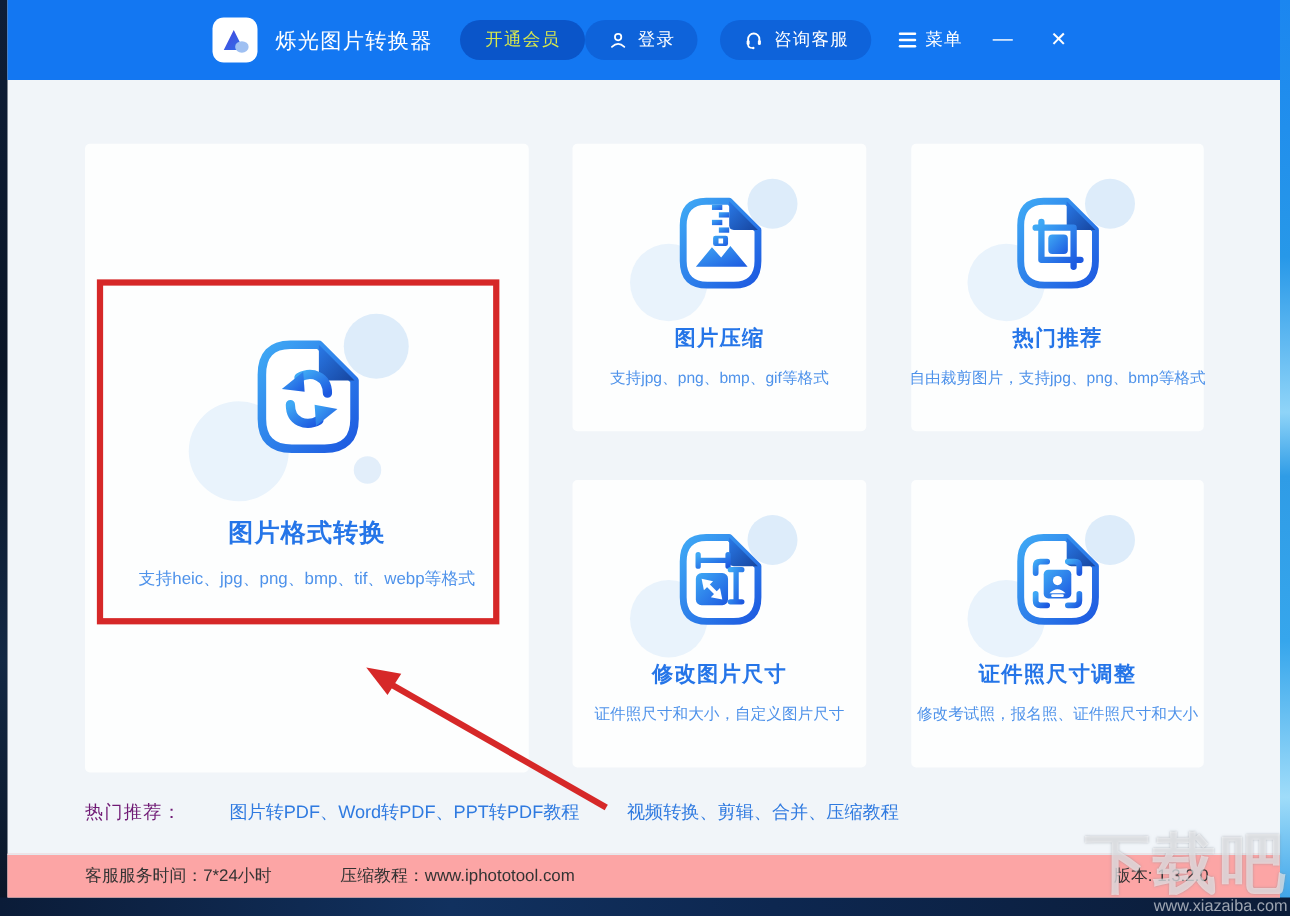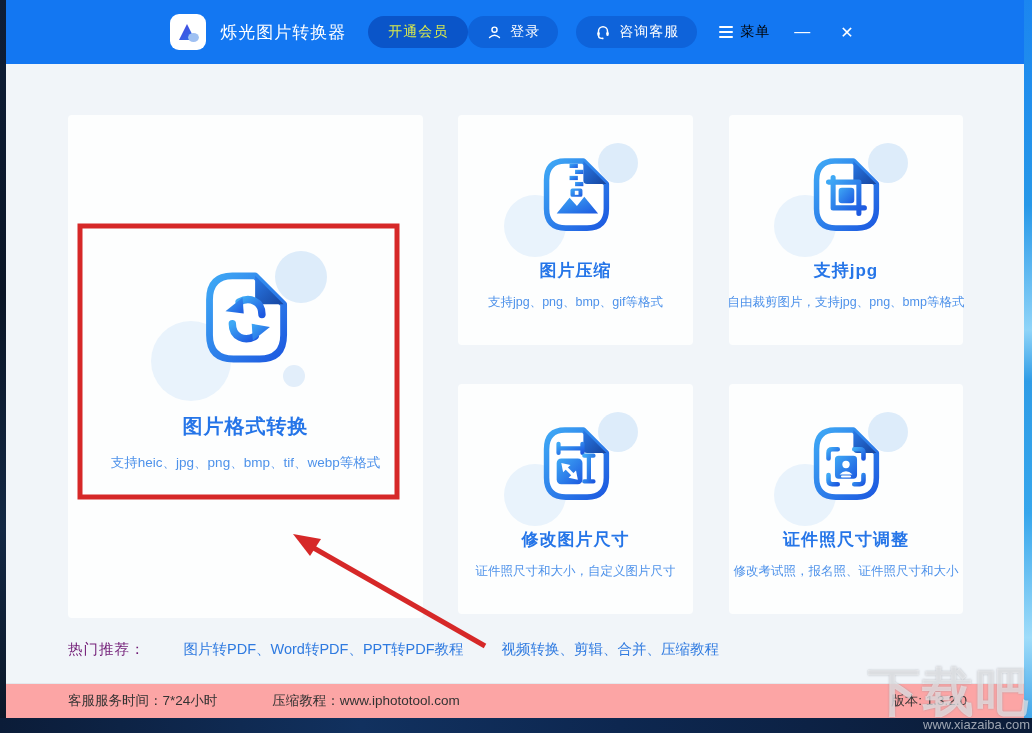--- a/index.html
+++ b/index.html
@@ -23,21 +23,21 @@
   .tb-left  { display:flex; align-items:center; gap:14px; }
   .logo { width:36px; height:36px; background:#ffffff; border-radius:9px; display:flex;
           align-items:center; justify-content:center; }
   .app-name { color:#ffffff; font-size:17px; letter-spacing:1px; }
   .vip-btn { margin-left:8px; background:#0a55c9; color:#d9e94c; font-size:14px; letter-spacing:1px;
              border:none; border-radius:16px; padding:7px 20px; cursor:pointer; }
   .tb-right { display:flex; align-items:center; gap:18px; }
   .pill-btn { display:flex; align-items:center; gap:7px; background:#0e63da; border:none; cursor:pointer;
               color:#ffffff; font-size:14px; letter-spacing:1px; border-radius:17px; padding:7px 18px; }
   .menu-btn { display:flex; align-items:center; gap:7px; background:none; border:none; cursor:pointer;
-              color:#000000; font-size:14px; letter-spacing:1px; margin-left:4px; }
+              color:#ffffff; font-size:14px; letter-spacing:1px; margin-left:4px; }
   .menu-glyph { display:inline-flex; flex-direction:column; gap:3px; }
   .menu-glyph i { display:block; width:14px; height:2px; background:#fff; border-radius:1px; }
   .win-btn { background:none; border:none; color:#ffffff; font-size:16px; cursor:pointer; padding:2px 6px; }
 
   
   .main { position:relative; width:100%; height:619px; }
   .card { position:absolute; background:#fdfefe; border-radius:4px; display:flex; flex-direction:column;
           align-items:center; justify-content:center; cursor:pointer; }
   .card-large    { left:62px;  top:51px;  width:355px; height:503px; }
   .card-compress { left:452px; top:51px;  width:235px; height:230px; }
@@ -216,21 +216,21 @@
                 <stop offset="1" stop-color="#16449e"></stop>
             </linearGradient>
           </defs>
           <path d="M38 13 H58 L83 38 V65 Q83 86 62 86 H39 Q18 86 18 65 V34 Q18 13 38 13 Z" fill="#ffffff" stroke="url(#g3)" stroke-width="6" stroke-linejoin="round"></path>
           <path d="M58 13 L83 38 H62 Q58 38 58 34 Z" fill="url(#g3d)"></path>
           <path d="M31 36 H64 V70" fill="none" stroke="url(#g3)" stroke-width="5.5" stroke-linecap="round" stroke-linejoin="round"></path>
           <path d="M36 31 V64 H70" fill="none" stroke="url(#g3)" stroke-width="5.5" stroke-linecap="round" stroke-linejoin="round"></path>
           <rect x="42" y="42" width="17" height="17" rx="3.5" fill="url(#g3)"></rect>
         </svg>
       </div>
-      <div class="card-title">支持jpg</div>
+      <div class="card-title">热门推荐</div>
       <div class="card-subtitle">自由裁剪图片，支持jpg、png、bmp等格式</div>
     </div>
 
     <div class="card card-sm card-resize">
       <div class="icon-wrap">
         <span class="deco deco-a"></span>
         <span class="deco deco-b"></span>
         <svg viewBox="0 0 100 100">
           <defs>
             <linearGradient id="g4" x1="0" y1="0" x2="1" y2="1">

